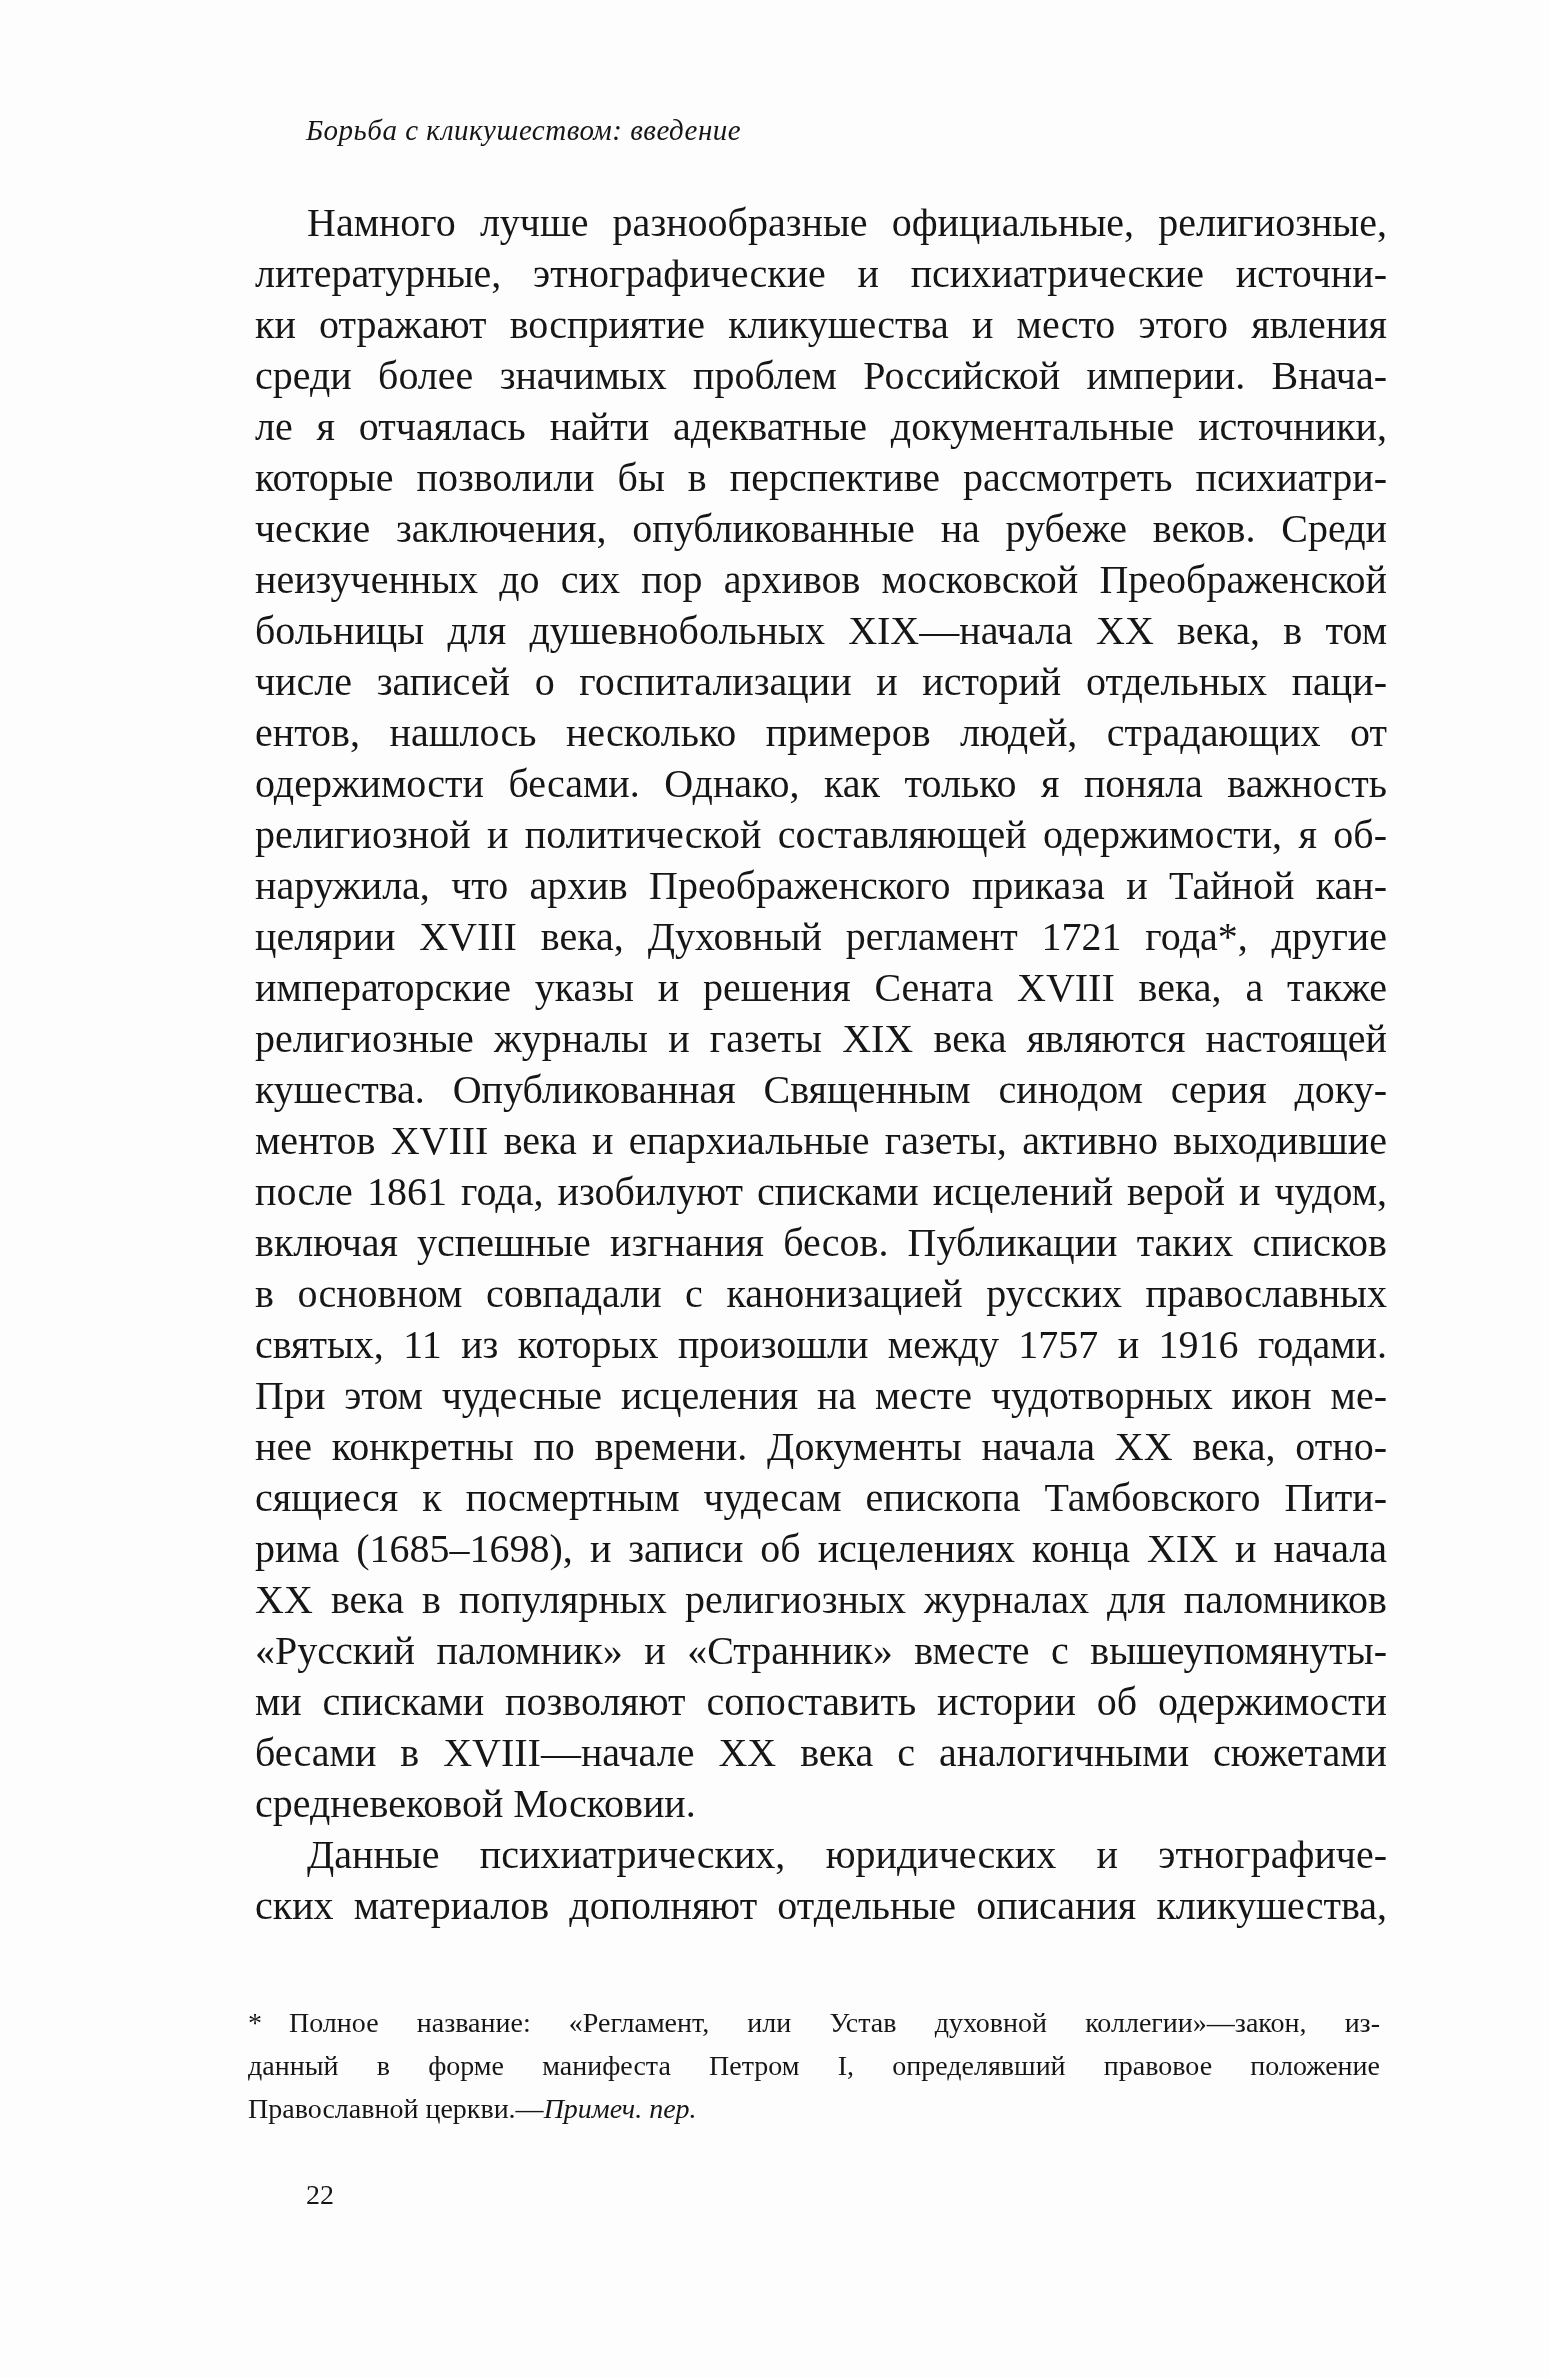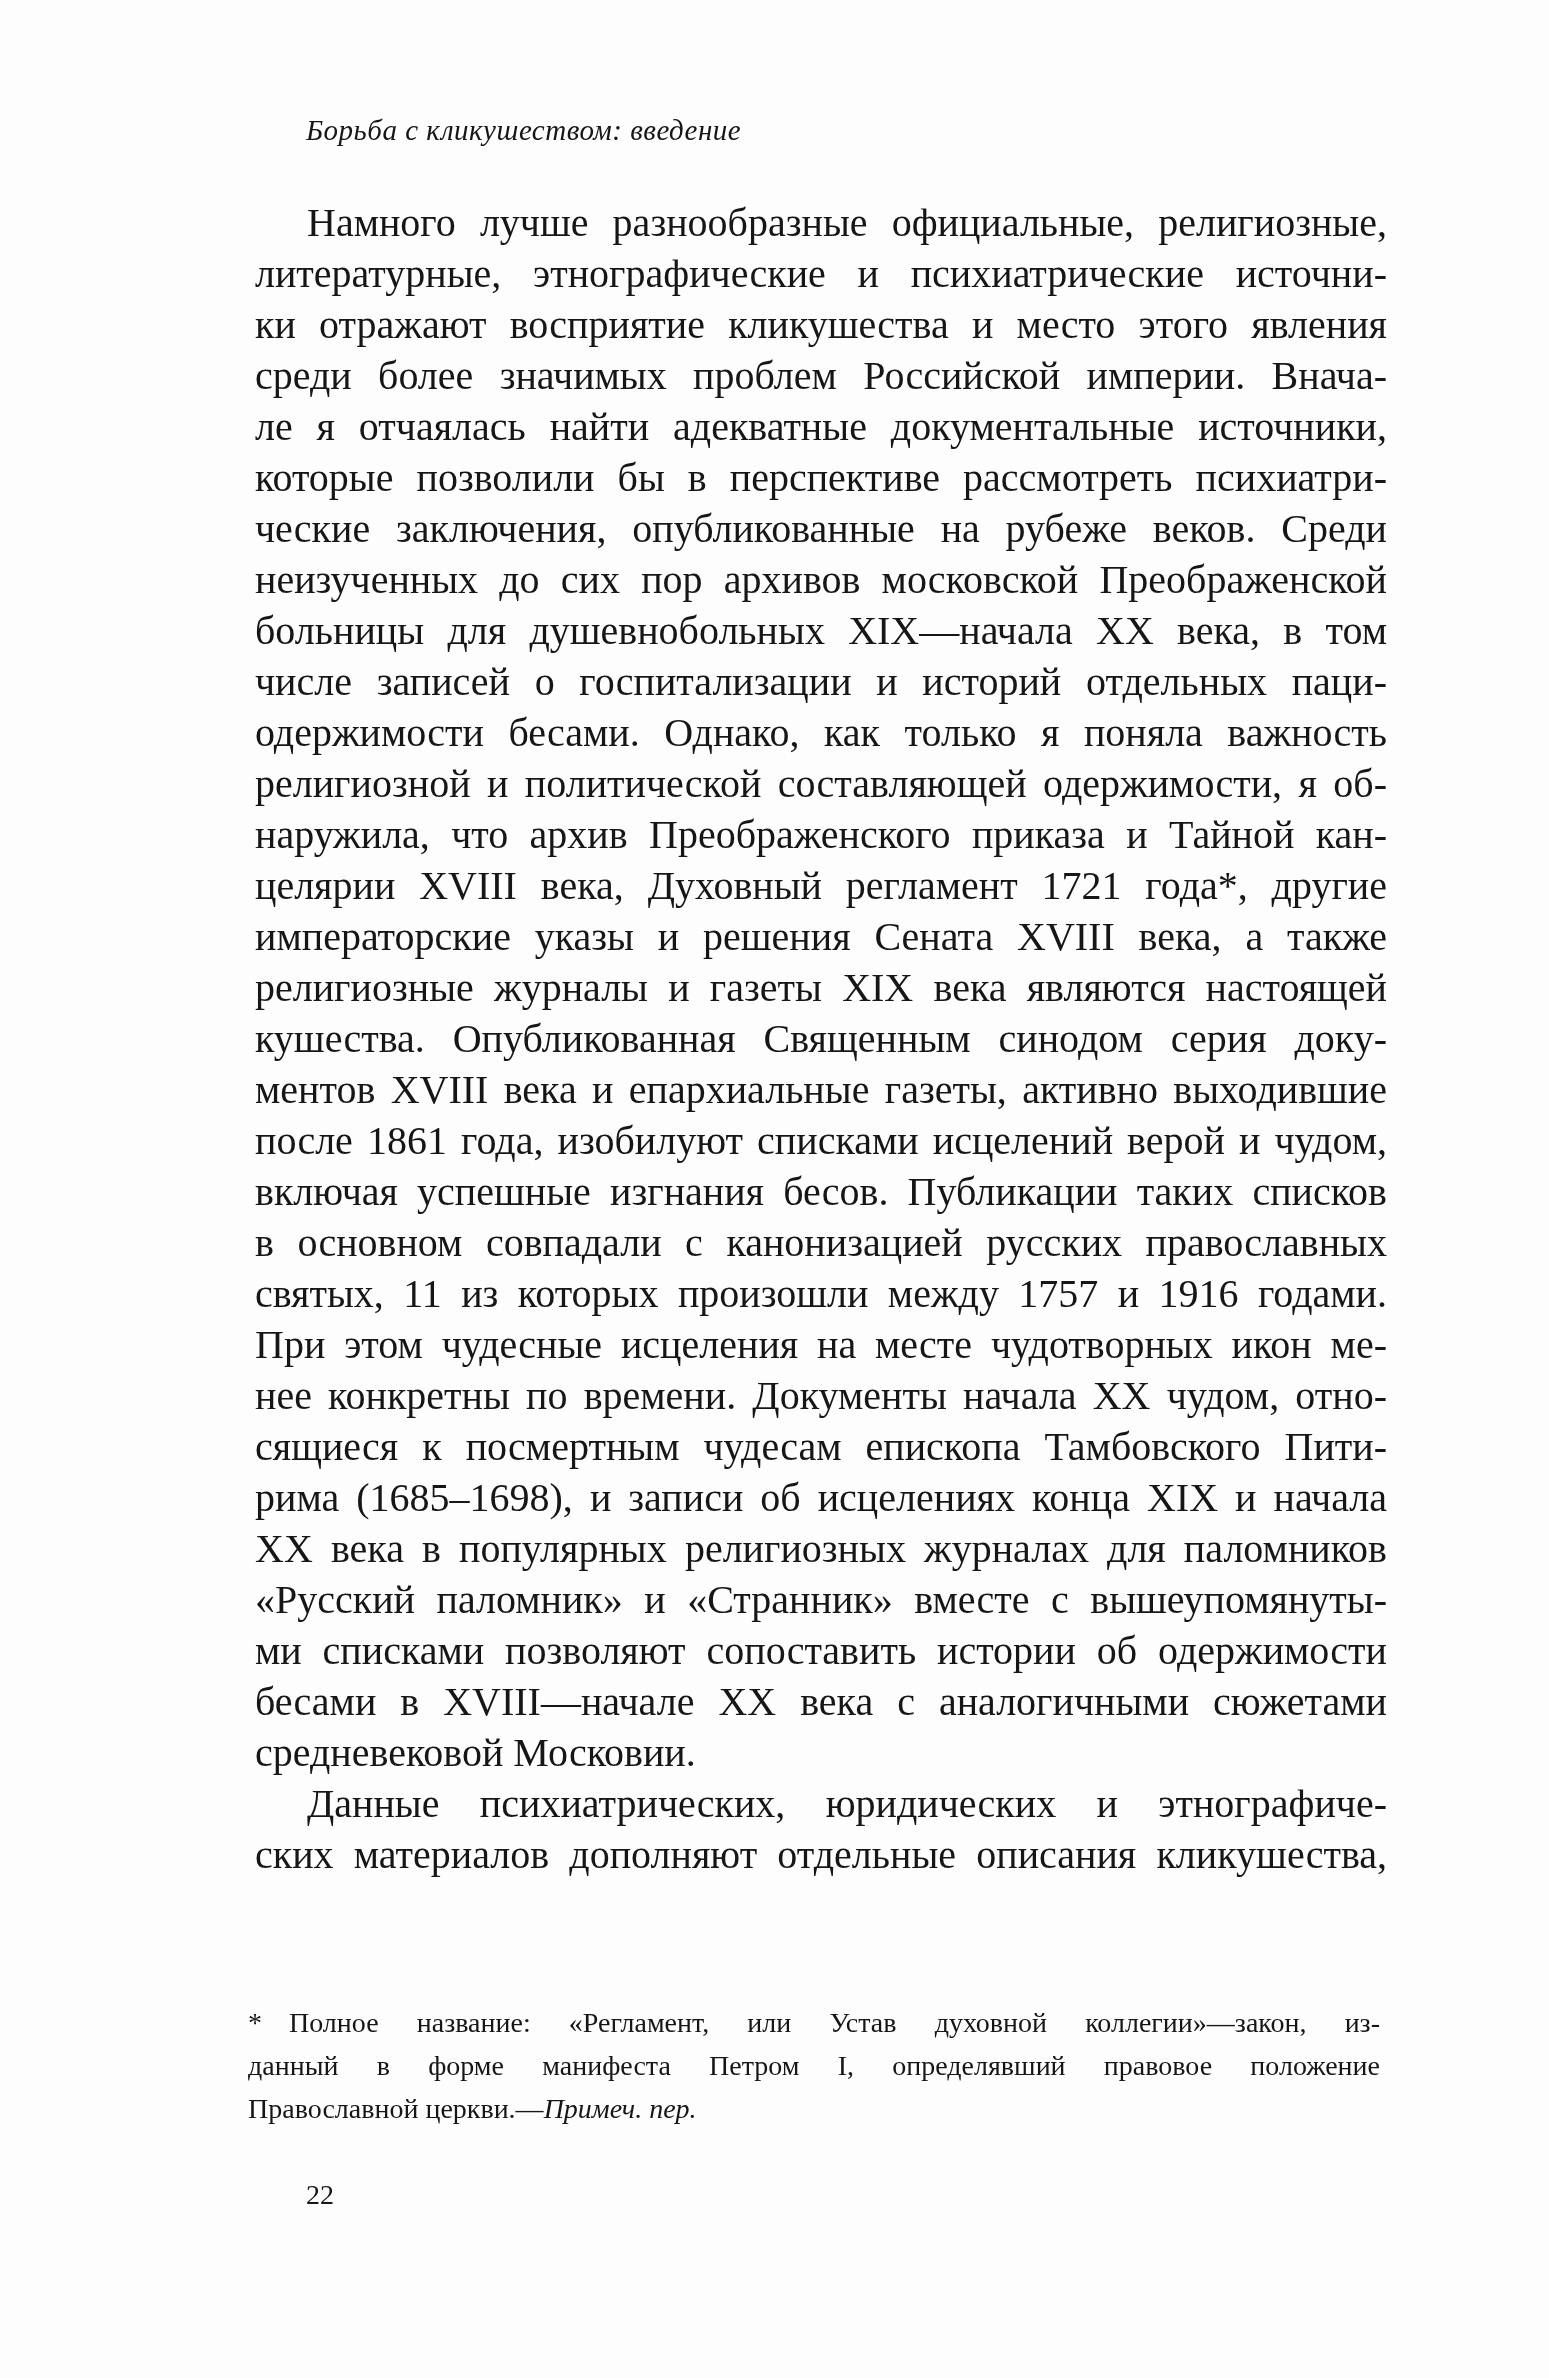--- a/index.html
+++ b/index.html
@@ -88,34 +88,35 @@
       <div class="line indent just">Намного лучше разнообразные официальные, религиозные,</div>
       <div class="line just">литературные, этнографические и психиатрические источни-</div>
       <div class="line just">ки отражают восприятие кликушества и место этого явления</div>
       <div class="line just">среди более значимых проблем Российской империи. Внача-</div>
       <div class="line just">ле я отчаялась найти адекватные документальные источники,</div>
       <div class="line just">которые позволили бы в перспективе рассмотреть психиатри-</div>
       <div class="line just">ческие заключения, опубликованные на рубеже веков. Среди</div>
       <div class="line just">неизученных до сих пор архивов московской Преображенской</div>
       <div class="line just">больницы для душевнобольных XIX—начала XX века, в том</div>
       <div class="line just">числе записей о госпитализации и историй отдельных паци-</div>
+      <div class="line just">ентов, нашлось несколько примеров людей, страдающих от</div>
       <div class="line just">одержимости бесами. Однако, как только я поняла важность</div>
       <div class="line just">религиозной и политической составляющей одержимости, я об-</div>
       <div class="line just">наружила, что архив Преображенского приказа и Тайной кан-</div>
       <div class="line just">целярии XVIII века, Духовный регламент 1721 года*, другие</div>
       <div class="line just">императорские указы и решения Сената XVIII века, а также</div>
       <div class="line just">религиозные журналы и газеты XIX века являются настоящей</div>
       <div class="line just">кушества. Опубликованная Священным синодом серия доку-</div>
       <div class="line just">ментов XVIII века и епархиальные газеты, активно выходившие</div>
       <div class="line just">после 1861 года, изобилуют списками исцелений верой и чудом,</div>
       <div class="line just">включая успешные изгнания бесов. Публикации таких списков</div>
       <div class="line just">в основном совпадали с канонизацией русских православных</div>
       <div class="line just">святых, 11 из которых произошли между 1757 и 1916 годами.</div>
       <div class="line just">При этом чудесные исцеления на месте чудотворных икон ме-</div>
-      <div class="line just">нее конкретны по времени. Документы начала XX чудом, отно-</div>
+      <div class="line just">нее конкретны по времени. Документы начала XX века, отно-</div>
       <div class="line just">сящиеся к посмертным чудесам епископа Тамбовского Пити-</div>
       <div class="line just">рима (1685–1698), и записи об исцелениях конца XIX и начала</div>
       <div class="line just">XX века в популярных религиозных журналах для паломников</div>
       <div class="line just">«Русский паломник» и «Странник» вместе с вышеупомянуты-</div>
       <div class="line just">ми списками позволяют сопоставить истории об одержимости</div>
       <div class="line just">бесами в XVIII—начале XX века с аналогичными сюжетами</div>
       <div class="line">средневековой Московии.</div>
       <div class="line indent just">Данные психиатрических, юридических и этнографиче-</div>
       <div class="line just">ских материалов дополняют отдельные описания кликушества,</div>
     </div>

